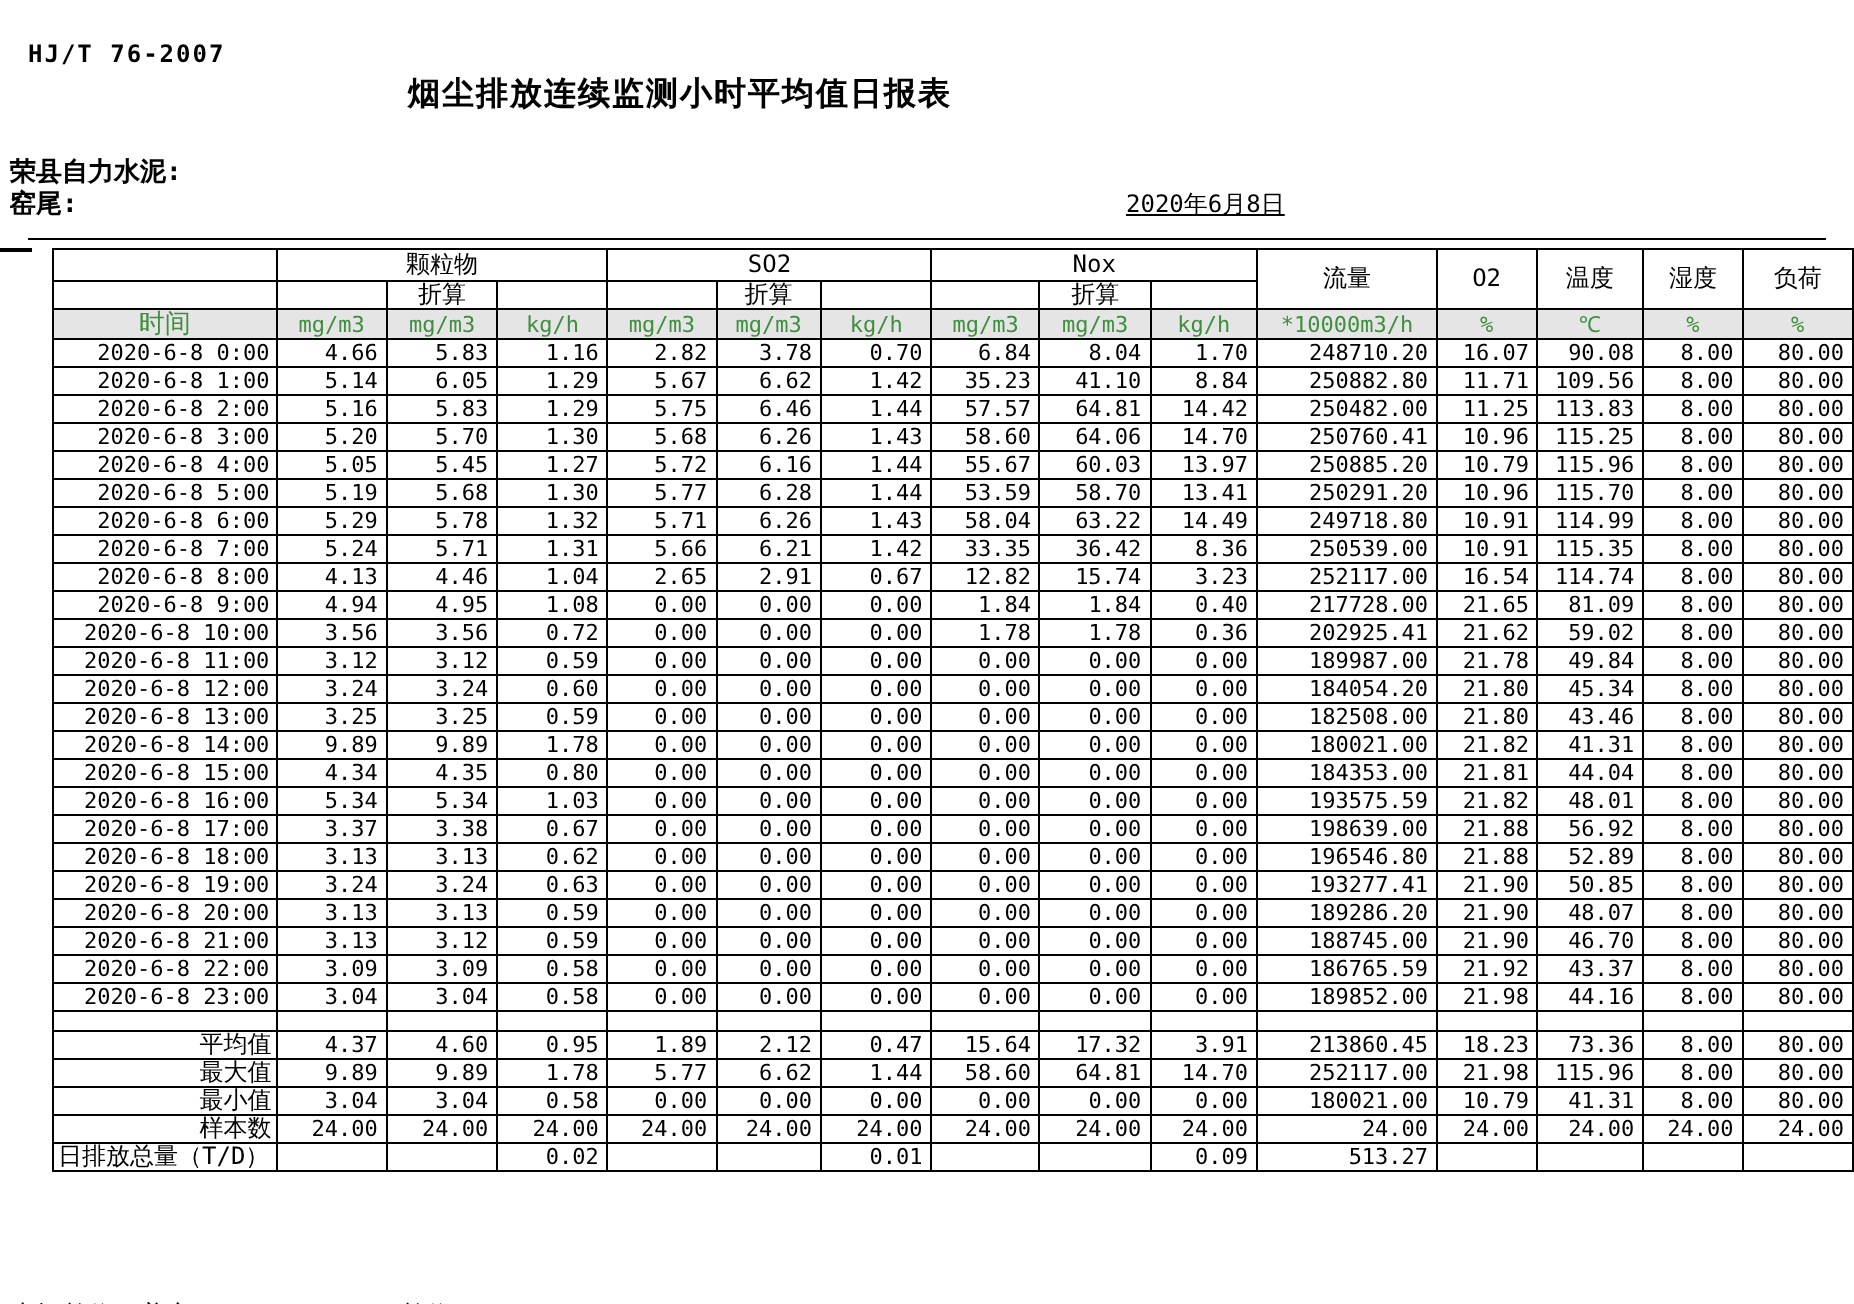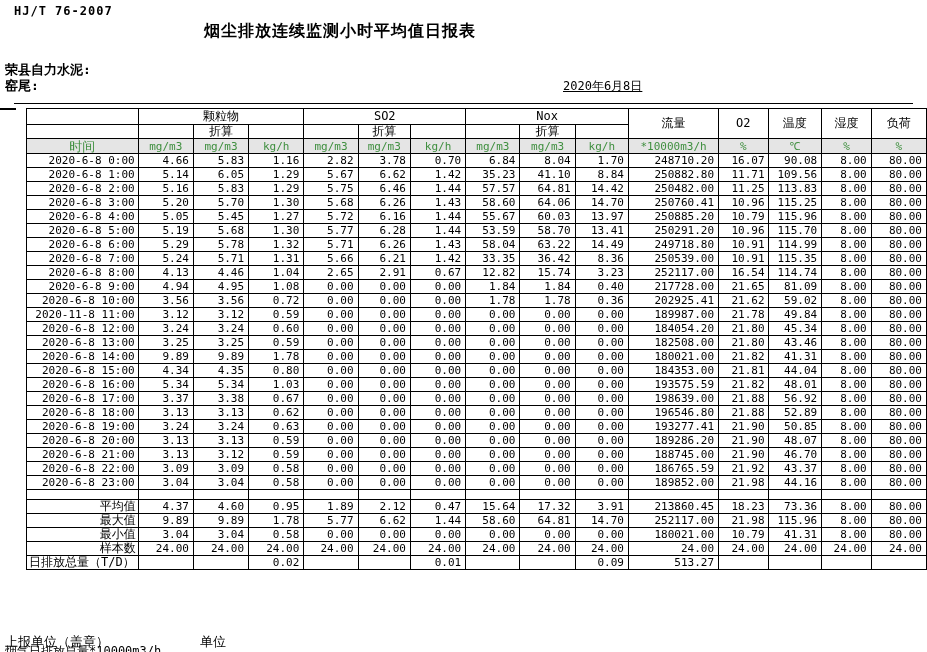--- a/index.html
+++ b/index.html
@@ -1,18 +1,18 @@
 <!DOCTYPE html>
 <html><head>
 <meta charset="utf-8">
 <style>
   html,body{margin:0;padding:0;background:#fff;}
   body{width:927px;height:652px;position:relative;overflow:hidden;
        font-family:"DejaVu Sans Mono","Liberation Mono",monospace;color:#000;}
-  .abs{position:absolute;white-space:nowrap;}
+  .abs{position:absolute;white-space:nowrap;margin-top:16px;}
   #std{left:14px;top:4px;font-size:12px;font-weight:bold;letter-spacing:1px;}
   #title{left:204px;top:21px;font-size:16px;font-weight:bold;letter-spacing:1px;}
   #company{left:5px;top:61px;font-size:13px;font-weight:bold;}
   #location{left:5px;top:77px;font-size:13px;font-weight:bold;}
   #date{left:563px;top:78px;font-size:12px;text-decoration:underline;}
   #topline{left:14px;top:103px;width:899px;height:1px;background:#000;}
   #topstub{left:0;top:108px;width:16px;height:2px;background:#000;}
   #reporttable{left:14px;top:108px;padding-left:12px;}
   table{border-collapse:collapse;table-layout:fixed;}
   td{border:1px solid #000;font-size:11px;line-height:13px;height:14px;
@@ -286,21 +286,21 @@
           <td class="num">1.78</td>
           <td class="num">1.78</td>
           <td class="num">0.36</td>
           <td class="num">202925.41</td>
           <td class="o2">21.62</td>
           <td class="num">59.02</td>
           <td class="num">8.00</td>
           <td class="num">80.00</td>
         </tr>
         <tr>
-          <td class="time">2020-11-8 11:00</td>
+          <td class="time">2020-6-8 11:00</td>
           <td class="num">3.12</td>
           <td class="num">3.12</td>
           <td class="num">0.59</td>
           <td class="num">0.00</td>
           <td class="num">0.00</td>
           <td class="num">0.00</td>
           <td class="num">0.00</td>
           <td class="num">0.00</td>
           <td class="num">0.00</td>
           <td class="num">189987.00</td>

